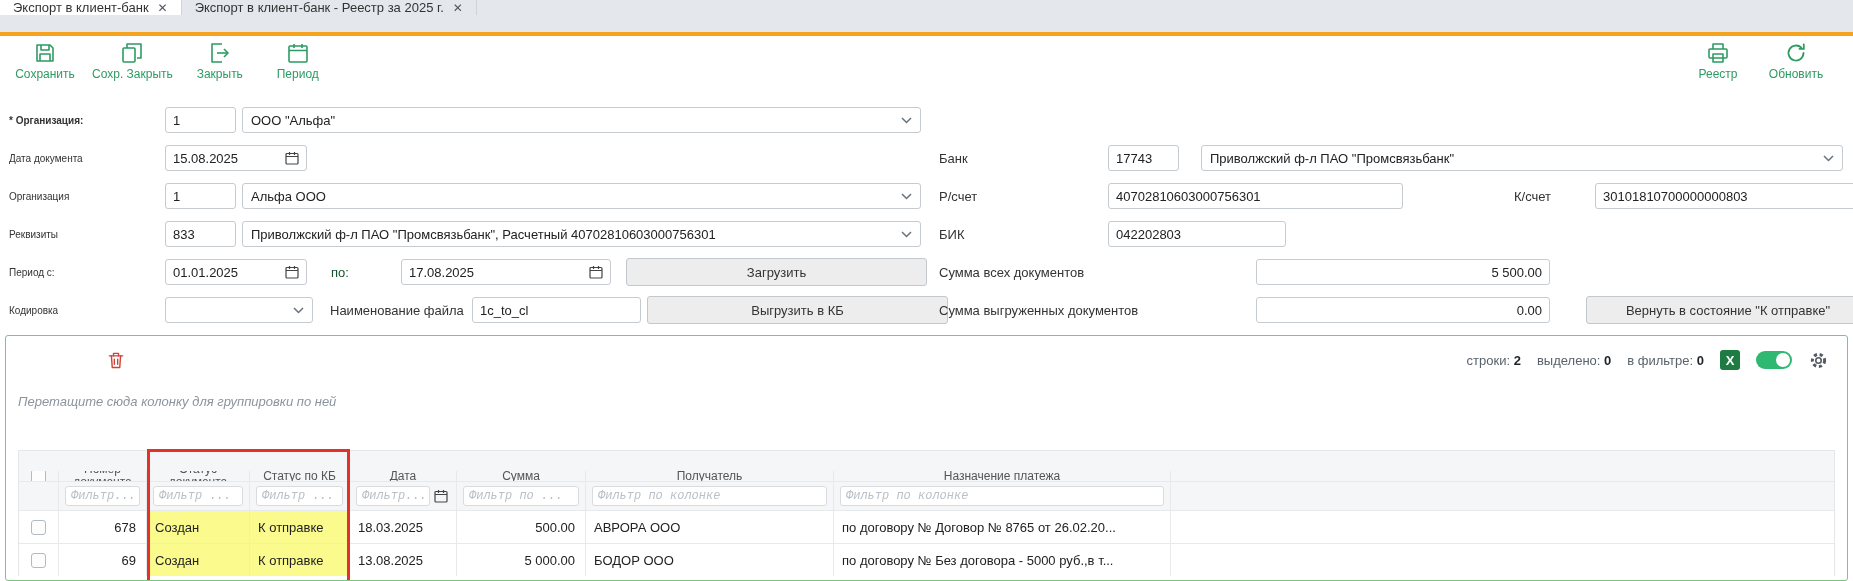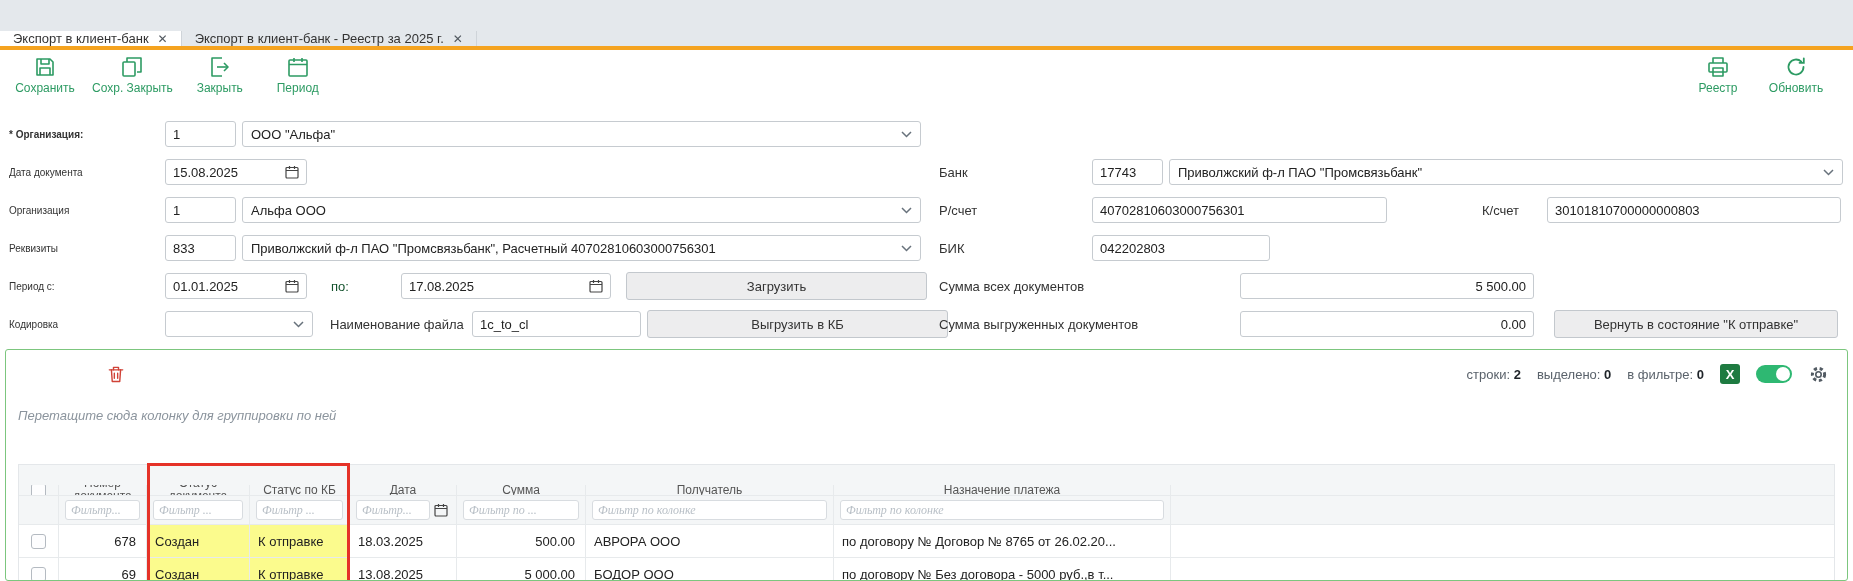--- a/index.html
+++ b/index.html
@@ -3,41 +3,41 @@
 <meta charset="utf-8">
 <style>
   html,body{margin:0;padding:0;}
   body{
     width:1853px;height:581px;overflow:hidden;background:#fff;color:#222;
     font-family:"Liberation Sans","DejaVu Sans",sans-serif;font-size:13px;
   }
   .app{display:flex;flex-direction:column;height:100%;}
 
   
-  .tabbar{height:46px;background:#e4e8ec;display:flex;align-items:flex-end;flex:0 0 auto;}
+  .tabbar{height:32px;background:#e4e8ec;display:flex;align-items:flex-start;flex:0 0 auto;}
   .tab{display:flex;align-items:center;padding:0 13px;font-size:13px;color:#333;
        border-right:1px solid #cfd4d9;cursor:pointer;white-space:nowrap;}
   .tab.active{background:#fff;}
   .tab-close{margin-left:9px;color:#50575e;font-size:12px;line-height:1;}
 
   .orange{height:4px;background:var(--accent-orange,#f5a31f);flex:0 0 auto;}
 
   
   .toolbar{height:58px;display:flex;justify-content:space-between;align-items:flex-start;
            padding:5px 26px 0 14px;flex:0 0 auto;}
   .tbgroup{display:flex;gap:16px;}
   .tbbtn{display:flex;flex-direction:column;align-items:center;gap:2px;min-width:62px;cursor:pointer;}
   .tbbtn svg{display:block;}
   .tblabel{font-size:12px;color:var(--toolbar-green,#2d9b63);white-space:nowrap;}
 
   
   .form{padding:2px 10px 2px 9px;flex:0 0 auto;}
   .frow{display:flex;align-items:center;height:38px;}
   .fleft{display:flex;align-items:center;width:930px;flex:0 0 auto;}
-  .fright{display:flex;align-items:center;flex:1 1 auto;}
+  .fright{display:flex;align-items:center;flex:1 1 auto;gap:16px;}
   .flabel{width:156px;flex:0 0 auto;font-size:10px;color:#333;}
   .frlabel{width:153px;flex:0 0 auto;font-size:13px;color:#333;}
   .sumlabel{width:301px;flex:0 0 auto;font-size:13px;color:#333;}
   .bold{font-weight:bold;}
   .ti{height:26px;border:1px solid #c6cbd0;border-radius:3px;padding:0 7px;box-sizing:border-box;
       font-family:"Liberation Sans","DejaVu Sans",sans-serif;font-size:13px;color:#222;background:#fff;}
   .code{width:71px;margin-right:6px;flex:0 0 auto;}
   .sel{height:26px;border:1px solid #c6cbd0;border-radius:3px;display:flex;align-items:center;
        padding:0 8px;box-sizing:border-box;background:#fff;cursor:pointer;min-width:0;}
   .sel-t{flex:1;font-size:13px;white-space:nowrap;overflow:hidden;text-overflow:ellipsis;min-width:0;}
@@ -87,21 +87,21 @@
   .tc{display:flex;align-items:center;overflow:hidden;border-right:1px solid #e7eaec;padding:0 8px;
       box-sizing:border-box;white-space:nowrap;text-overflow:ellipsis;min-width:0;}
   .trow .tc:last-child{border-right:none;}
   .thead .tc{justify-content:center;text-align:center;font-size:12px;line-height:13px;color:#555;
              white-space:normal;padding:0 4px;cursor:pointer;margin-top:20px;}
   .tfilter .tc{padding:0 6px;}
   .c0{justify-content:center;padding:0;}
   .numcell{justify-content:flex-end;text-align:right;padding-right:10px;}
   .yellow{background:var(--status-yellow,#fbfb8d);}
   .fi{width:100%;height:20px;border:1px solid #d8dce0;border-radius:3px;padding:0 5px;box-sizing:border-box;
-      font-family:Liberation Serif, serif;font-size:12px;color:#333;background:#fff;min-width:0;}
+      font-family:Liberation Mono, monospace;font-size:12px;color:#333;background:#fff;min-width:0;}
   .fi::placeholder{color:#b9c0c7;font-style:italic;}
   .fi-date{width:calc(100% - 20px);}
   .cal{margin-left:4px;display:flex;flex:0 0 auto;}
   .checkbox{width:15px;height:15px;border:1px solid #b4bac1;border-radius:3px;background:#fdfdfe;
             display:inline-block;cursor:pointer;box-sizing:border-box;}
   .red-box{position:absolute;left:128px;top:-2px;width:203px;height:134px;
            border:3px solid var(--annotation-red,#e53228);box-sizing:border-box;pointer-events:none;z-index:4;}
 </style>
 </head>
 <body>

